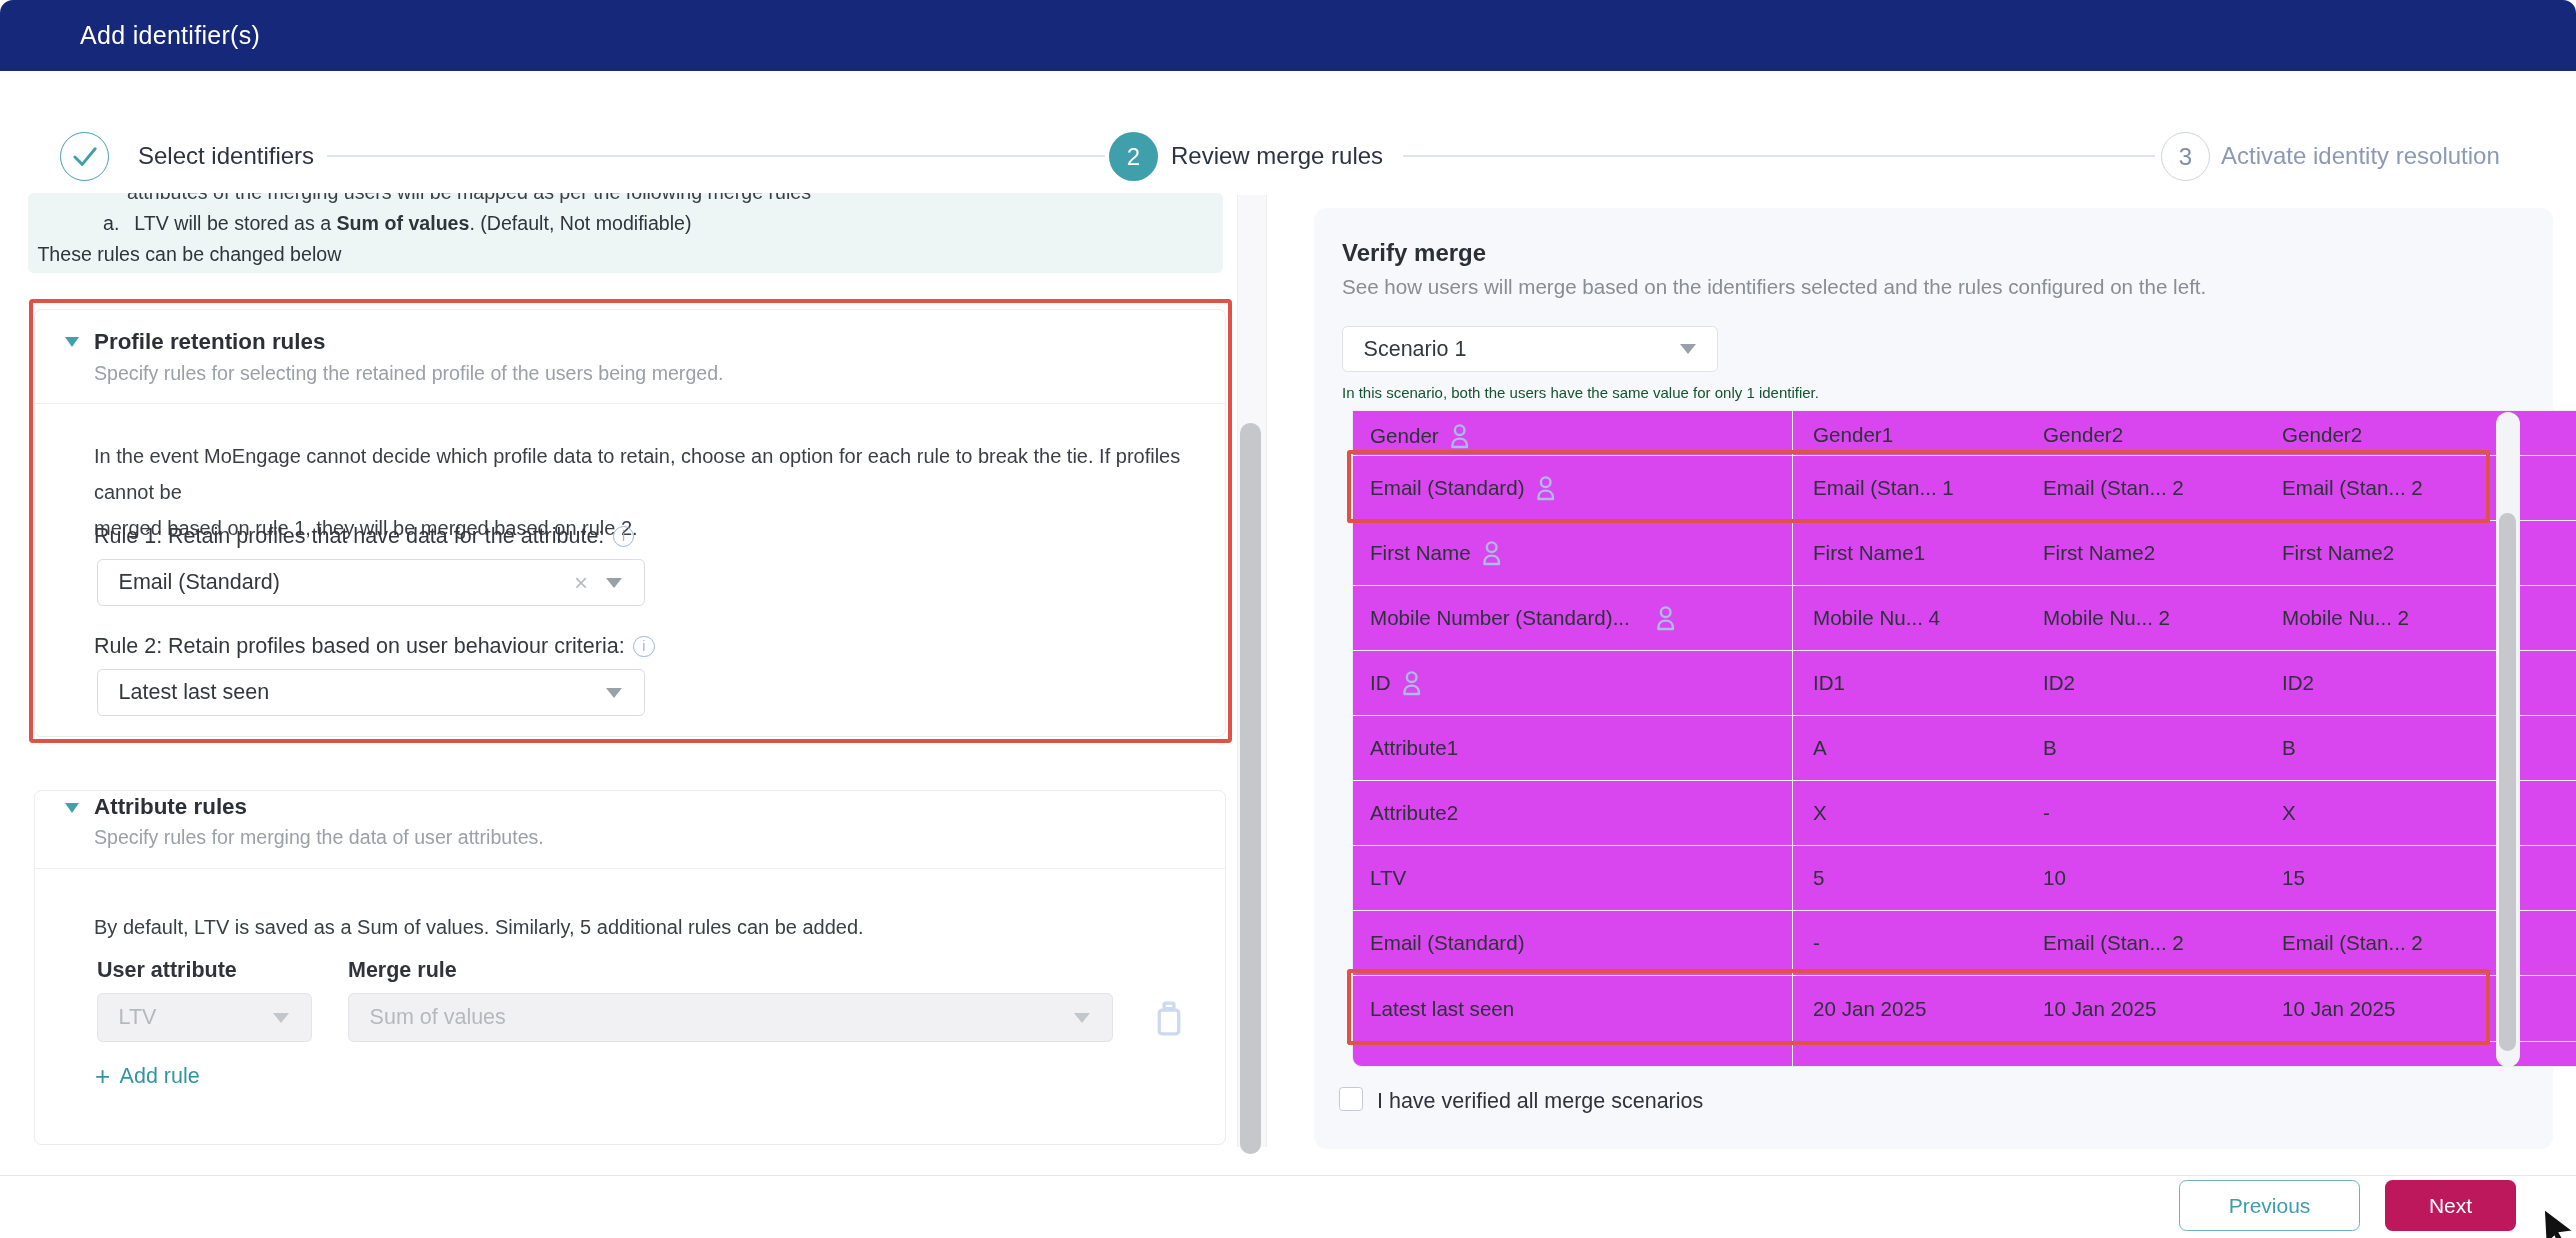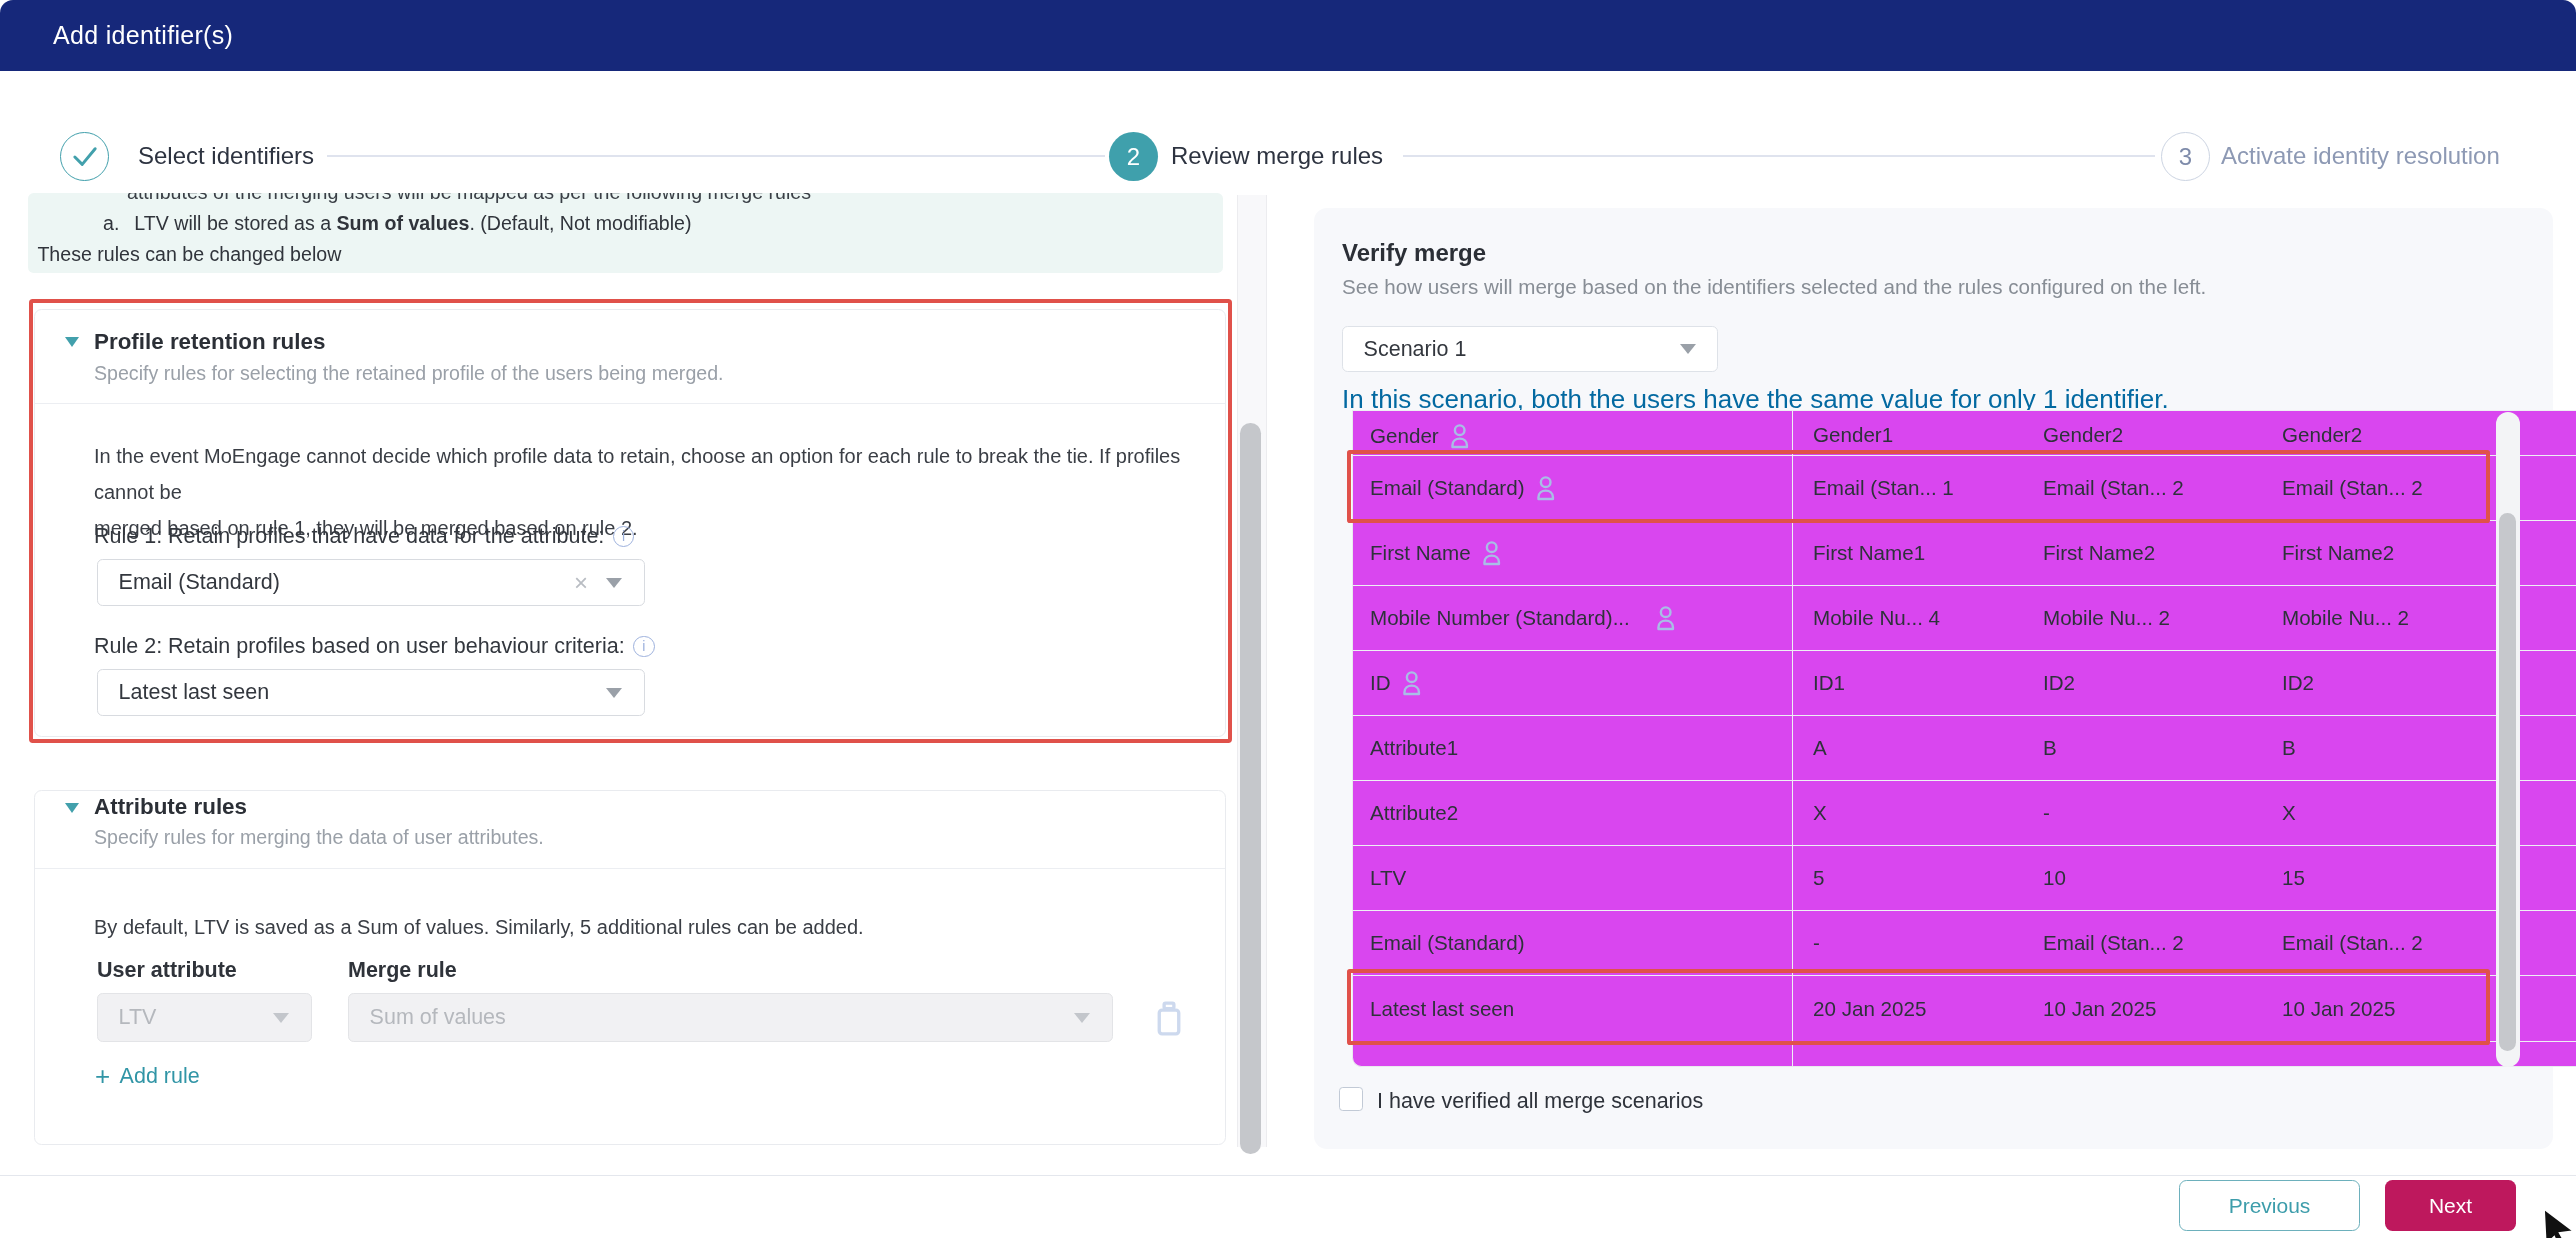--- a/index.html
+++ b/index.html
@@ -3,21 +3,21 @@
 <meta charset="utf-8">
 <style>
   html,body{margin:0;padding:0;}
   body{width:2576px;height:1238px;position:relative;background:#ffffff;
        font-family:"Liberation Sans",sans-serif;overflow:hidden;}
   .abs{position:absolute;}
 
   
   .titlebar{left:0;top:0;width:2576px;height:71px;background:#16287a;
     border-radius:13px 13px 0 0;display:flex;align-items:center;
-    padding-left:53px;box-sizing:border-box;}
+    padding-left:80px;box-sizing:border-box;}
   .titlebar .t{color:#fff;font-size:25px;font-weight:500;letter-spacing:0.3px;}
 
   
   .step-circle{width:49px;height:49px;border-radius:50%;box-sizing:border-box;
     display:flex;align-items:center;justify-content:center;font-size:24px;}
   .sc-done{background:#fff;border:1.9px solid #42a0ac;}
   .sc-active{background:#3fa0ac;color:#fff;}
   .sc-next{background:#fff;border:1.9px solid #ccd4e2;color:#7e8baa;}
   .step-label{font-size:24px;color:#2d3340;}
   .step-label.muted{color:#8d99b4;}
@@ -62,21 +62,21 @@
   .add-rule .plus{font-size:26px;font-weight:400;line-height:1;}
   .add-rule .txt{font-size:21.5px;font-weight:500;}
 
   .vtrack{background:#f8f8fa;border-left:0.9px solid #ececef;border-right:0.9px solid #ececef;}
   .vthumb{background:#c5c7cb;border-radius:10.3px;}
 
   
   .rpanel{left:1314px;top:208px;width:1239px;height:941px;background:#f7f8fb;border-radius:13px;}
   .v-title{font-size:24px;font-weight:700;color:#2b2f36;}
   .v-sub{font-size:20.6px;color:#878d95;}
-  .v-cap{font-size:26px;color:#0369a1;}
+  .v-cap{font-size:15px;color:#14532d;}
 
   .vtable{left:1352px;top:410px;width:1322px;height:657px;background:#d946ef;
     border:0.9px solid #e9ebee;border-top:0.9px solid #eef0f3;border-radius:0 0 9.4px 9.4px;
     overflow:hidden;box-sizing:border-box;text-align:center;}
   .colsep{position:absolute;left:439px;top:0;width:0.9px;height:657px;background:#eef0f3;}
   .trow{position:relative;border-bottom:0.9px solid #eef0f3;box-sizing:border-box;overflow:hidden;}
   .rname{position:absolute;left:17px;top:50%;transform:translateY(-50%);
     font-size:20.6px;color:#2e323a;display:flex;align-items:center;white-space:nowrap;}
   .rval{position:absolute;top:50%;transform:translateY(-50%);font-size:20.6px;color:#2e323a;white-space:nowrap;}
   .rv1{left:460px;} .rv2{left:690px;} .rv3{left:929px;}

